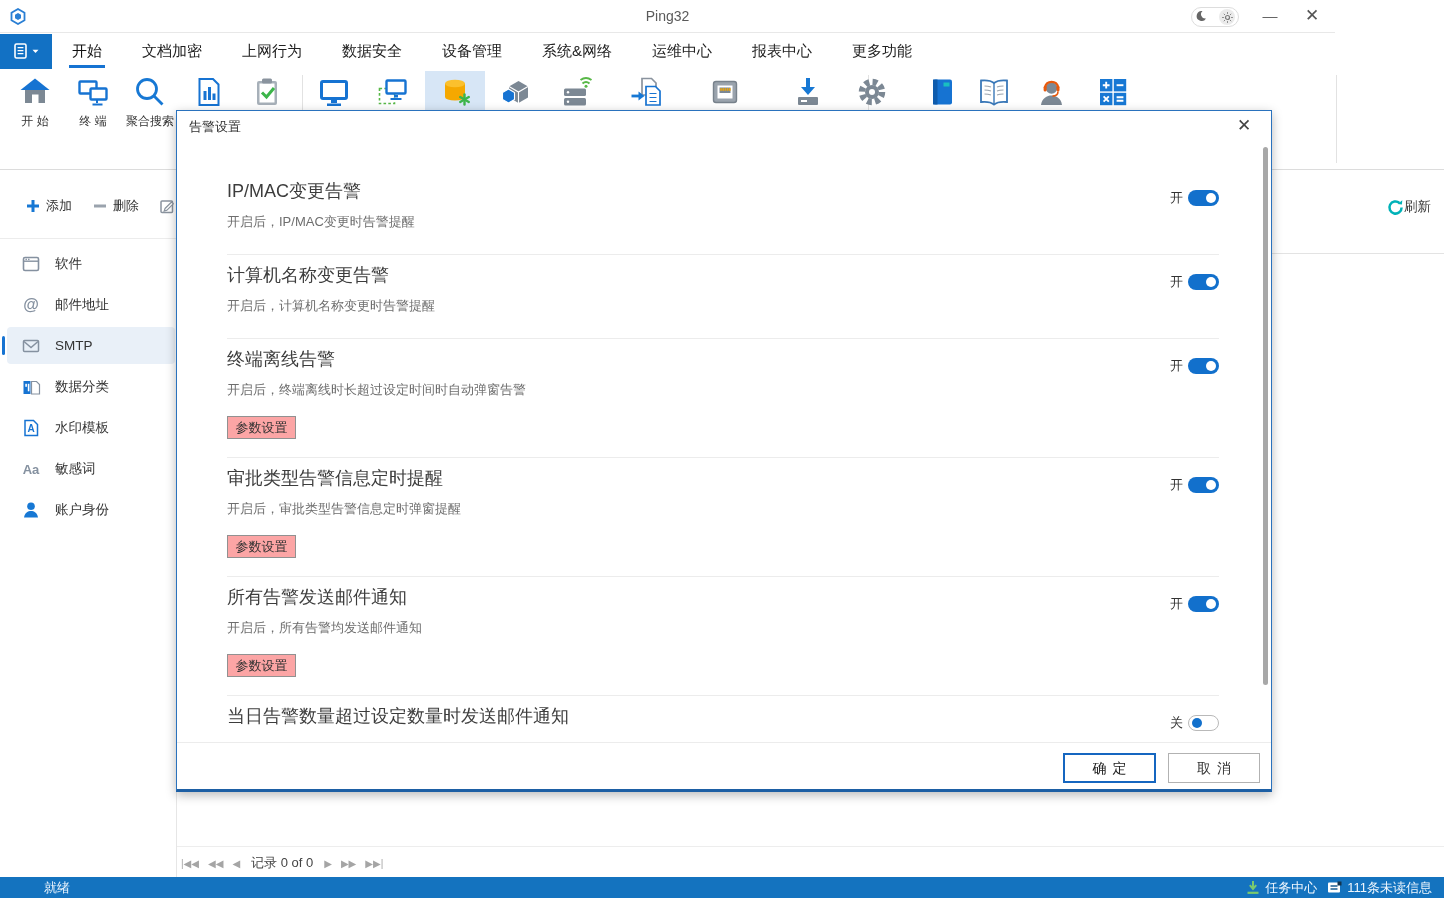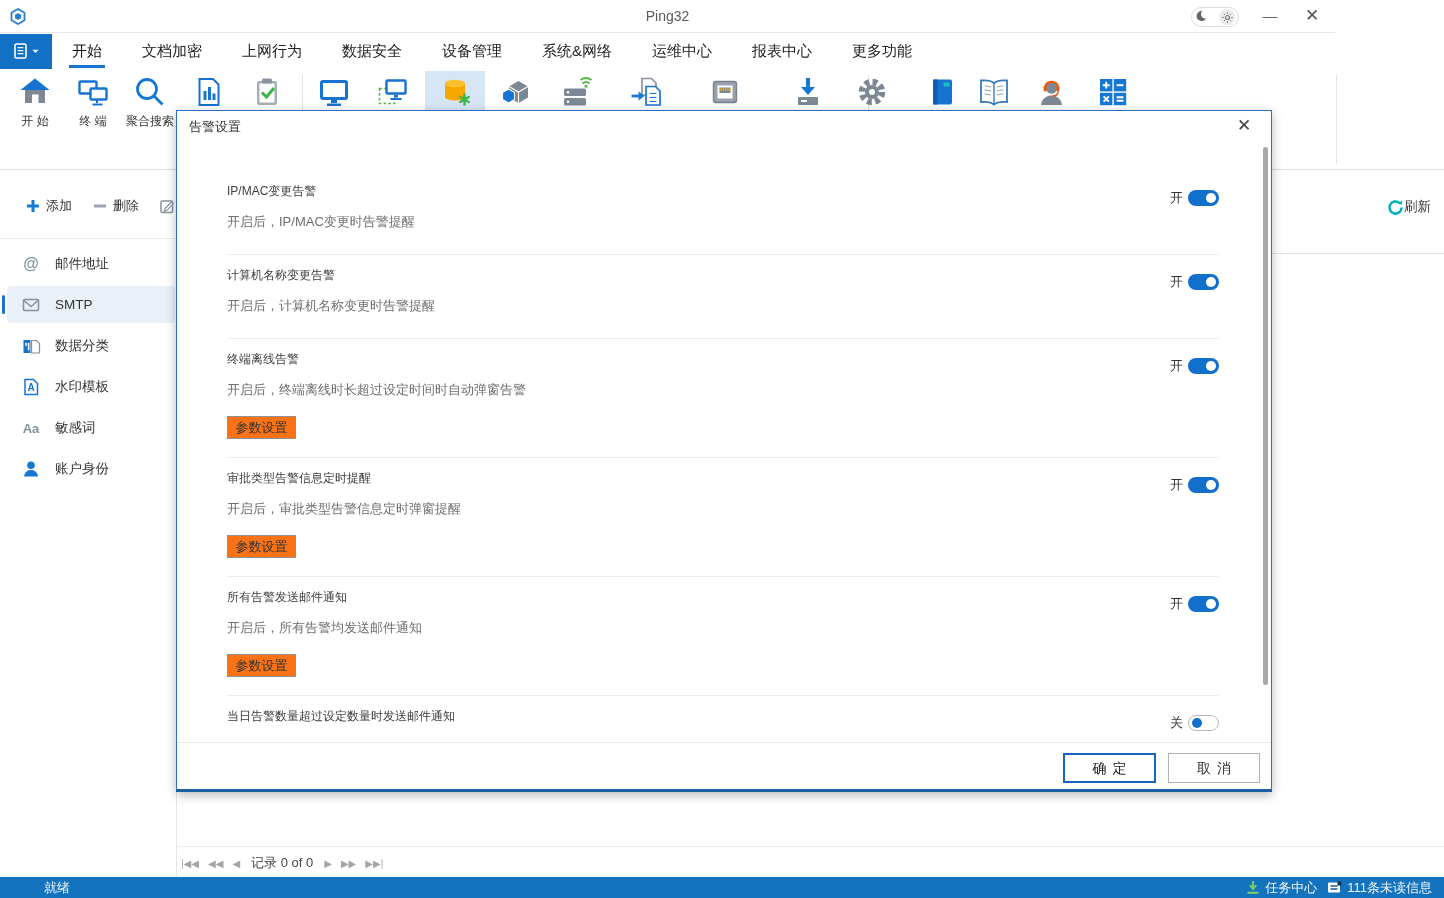--- a/index.html
+++ b/index.html
@@ -58,23 +58,23 @@
   #statusbar { position:absolute; left:0; top:877px; width:1444px; height:21px; background:#1473bf; color:#eef6fd; font-size:13px; display:flex; align-items:center;padding-left:32px; }
   #status-ready { margin-left:12px; }
   #status-right { margin-left:auto; display:flex; align-items:center; gap:10px; margin-right:12px; }
   .status-group { display:flex; align-items:center; gap:5px; }
 
   
   #dialog { position:absolute; left:176px; top:110px; width:1096px; height:682px; background:#fff; border:1px solid #2a72bd; border-bottom:3px solid #1d5fa4; box-shadow:0 3px 10px rgba(0,0,0,.28); z-index:20; }
   #dlg-title { position:absolute; left:12px; top:7px; font-size:13px; color:#333; }
   #dlg-close { position:absolute; right:16px; top:4px; font-size:17px; color:#444; width:22px; height:22px; text-align:center; line-height:22px; }
   .dlg-hr { position:absolute; left:50px; right:52px; height:1px; background:#ececec; }
-  .drow-title { position:absolute; left:50px; font-size:12px; color:#3d3d3d; line-height:16px; }
+  .drow-title { position:absolute; left:50px; font-size:18px; color:#3d3d3d; line-height:16px; }
   .drow-desc { position:absolute; left:50px; font-size:13px; color:#6e6e6e; line-height:16px; }
-  .param-btn { position:absolute; left:50px; width:69px; height:23px; background:#f97316; border:1px solid #919191; font-size:13px; color:#333; text-align:center; line-height:21px; }
+  .param-btn { position:absolute; left:50px; width:69px; height:23px; background:#fca5a5; border:1px solid #919191; font-size:13px; color:#333; text-align:center; line-height:21px; }
   .toggle-wrap { position:absolute; right:52px; display:flex; align-items:center; gap:5px; height:16px; }
   .toggle-label { font-size:13px; color:#333; }
   .switch { position:relative; width:31px; height:16px; border-radius:8px; }
   .switch.on { background:#1270cc; }
   .switch.on::after { content:""; position:absolute; right:3px; top:3px; width:10px; height:10px; border-radius:50%; background:#fff; }
   .switch.off { background:#fff; border:1px solid #b9b9b9; }
   .switch.off::after { content:""; position:absolute; left:3px; top:2px; width:10px; height:10px; border-radius:50%; background:#1270cc; }
   #dlg-scrollbar { position:absolute; right:3px; top:36px; width:5px; height:538px; background:#a8a8a8; border-radius:3px; }
   #dlg-ok { position:absolute; left:886px; top:642px; width:93px; height:30px; background:#fff; border:2px solid #1566c0; font-size:14px; color:#222; text-align:center; line-height:26px; letter-spacing:6px; text-indent:6px; }
   #dlg-cancel { position:absolute; left:991px; top:642px; width:92px; height:30px; background:#fff; border:1px solid #b2b2b2; font-size:14px; color:#333; text-align:center; line-height:28px; letter-spacing:6px; text-indent:6px; }
@@ -315,20 +315,29 @@
           <rect x="2" y="3" width="11.5" height="11.5" rx="1" fill="none" stroke="#8a939e" stroke-width="1.5"></rect>
           <path d="M6 10.5 l6.5-6.5 1.8 1.8 -6.5 6.5 -2.6.8 Z" fill="#fff" stroke="#8a939e" stroke-width="1.2"></path>
         </svg>
       <span>修改</span>
     </div>
   </div>
   <div id="side-toolbar-divider"></div>
   <div id="side-list">
     <div class="side-item">
       <span class="si-ico"><svg width="20" height="20" viewBox="0 0 20 20">
+            <rect x="2.5" y="3.5" width="15" height="13" rx="1.5" fill="none" stroke="#8591a0" stroke-width="1.6"></rect>
+            <path d="M2.5 7.2 h15" stroke="#8591a0" stroke-width="1.4"></path>
+            <circle cx="5.2" cy="5.4" r=".8" fill="#8591a0"></circle>
+            <circle cx="7.8" cy="5.4" r=".8" fill="#8591a0"></circle>
+          </svg></span>
+      <span class="si-label">软件</span>
+    </div>
+    <div class="side-item">
+      <span class="si-ico"><svg width="20" height="20" viewBox="0 0 20 20">
             <text x="10" y="15" font-size="16" font-weight="bold" fill="#8591a0" text-anchor="middle" font-family="Liberation Sans, DejaVu Sans, sans-serif">@</text>
           </svg></span>
       <span class="si-label">邮件地址</span>
     </div>
     <div class="side-item selected">
       <span class="si-ico"><svg width="20" height="20" viewBox="0 0 20 20">
             <rect x="2.5" y="4.5" width="15" height="11" rx="1" fill="none" stroke="#8591a0" stroke-width="1.5"></rect>
             <path d="M3 5.5 l7 6 7-6" fill="none" stroke="#8591a0" stroke-width="1.5"></path>
           </svg></span>
       <span class="si-label">SMTP</span>

